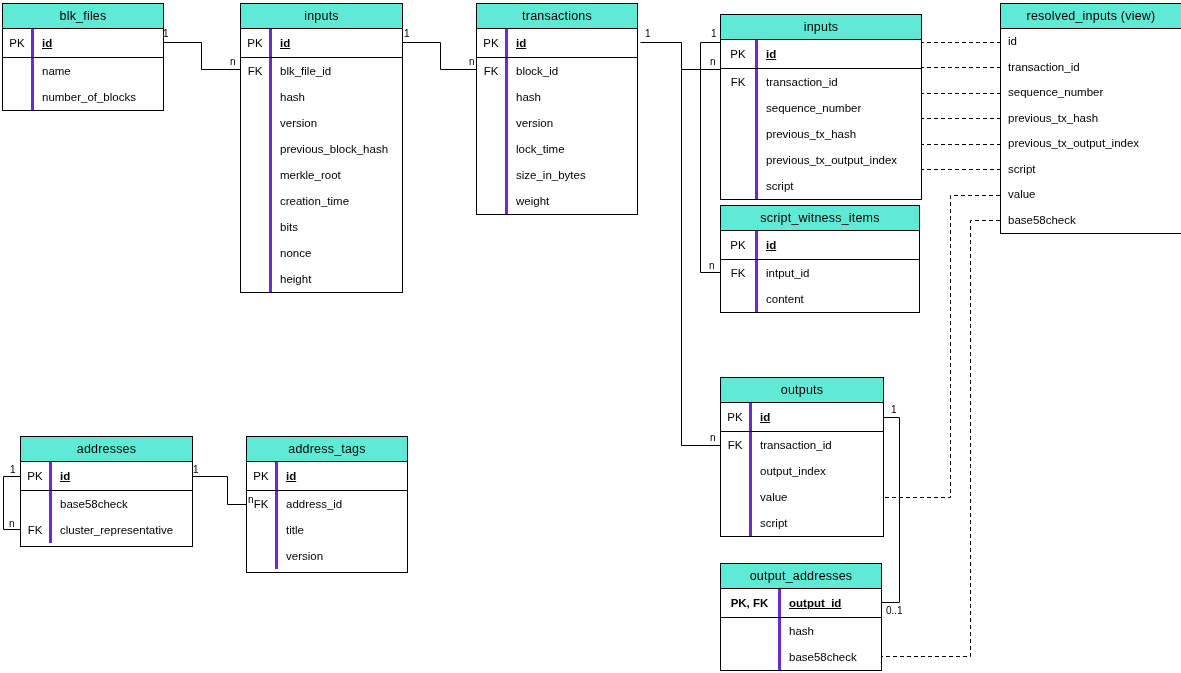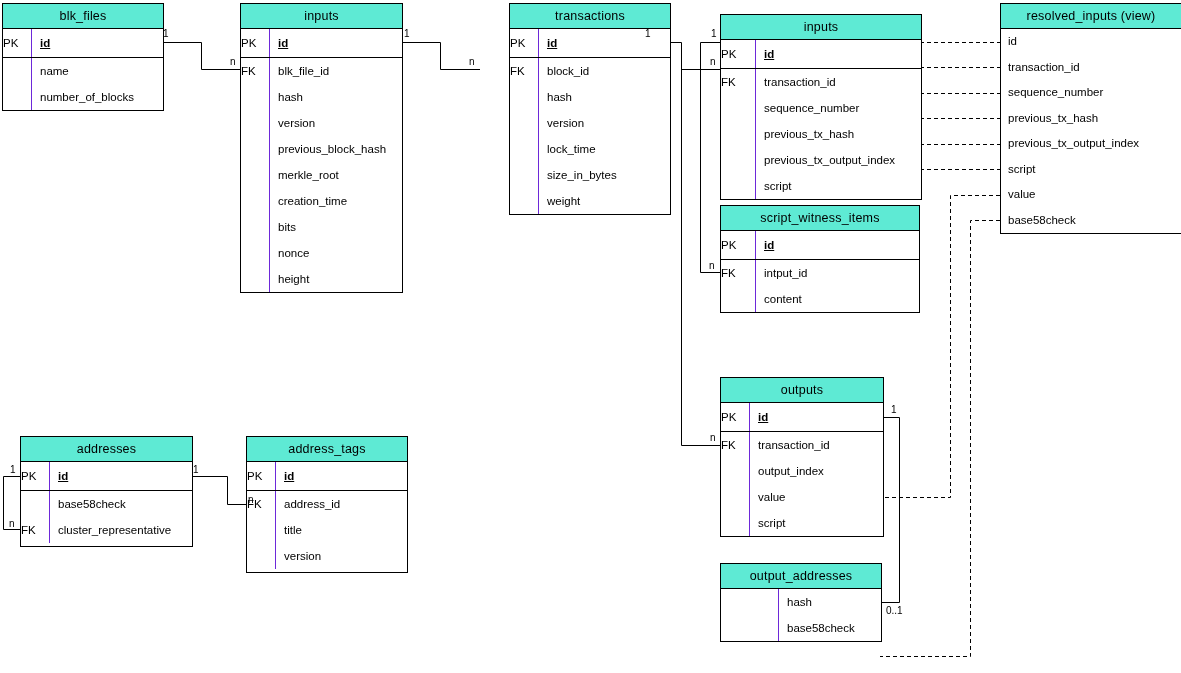--- a/index.html
+++ b/index.html
@@ -13,22 +13,22 @@
     position:absolute;z-index:1;background:#fff;border:1px solid #000;
     display:flex;flex-direction:column;font-size:11.5px;
   }
   .tbl-h{
     height:24px;line-height:24px;text-align:center;background:#5eead4;
     border-bottom:1px solid #000;font-size:12.5px;letter-spacing:.2px;
     overflow:hidden;white-space:nowrap;
   }
   .row-pk{display:flex;height:28px;border-bottom:1px solid #000;}
   .kc{
-    width:28px;flex:0 0 auto;border-right:1px solid #6d28d9;
-    text-align:left;line-height:28px;overflow:hidden;
+    width:28px;flex:0 0 auto;border-right:3px solid #6d28d9;
+    text-align:center;line-height:28px;overflow:hidden;
   }
   .row-pk .pkf{
     padding-left:8px;line-height:28px;font-weight:bold;text-decoration:underline;
     white-space:nowrap;
   }
   .bdy{display:flex;flex:1;}
   .bdy .kc{line-height:26px;}
   .bdy .kc.drop1{line-height:26px;padding-top:26px;}
   .flds{padding-left:8px;line-height:26px;white-space:nowrap;}
   .kc-w34{width:34px;} .kc-w57{width:57px;font-weight:bold;}
@@ -111,21 +111,21 @@
         <div>previous_block_hash</div>
         <div>merkle_root</div>
         <div>creation_time</div>
         <div>bits</div>
         <div>nonce</div>
         <div>height</div>
       </div>
   </div>
 </div>
 
-<div class="tbl" style="left:509px;top:3px;width:160px">
+<div class="tbl" style="left:476px;top:3px;width:160px">
   <div class="tbl-h">transactions</div>
   <div class="row-pk">
     <div class="kc">PK</div>
     <div class="pkf">id</div>
   </div>
   <div class="bdy">
     <div class="kc">FK</div>
     <div class="flds">
         <div>block_id</div>
         <div>hash</div>
@@ -198,20 +198,24 @@
         <div>transaction_id</div>
         <div>output_index</div>
         <div>value</div>
         <div>script</div>
       </div>
   </div>
 </div>
 
 <div class="tbl" style="left:720px;top:563px;width:160px">
   <div class="tbl-h">output_addresses</div>
+  <div class="row-pk">
+    <div class="kc kc-w57">PK, FK</div>
+    <div class="pkf">output_id</div>
+  </div>
   <div class="bdy">
     <div class="kc kc-w57"></div>
     <div class="flds">
         <div>hash</div>
         <div>base58check</div>
       </div>
   </div>
 </div>
 
 <div class="tbl" style="left:20px;top:436px;width:171px">

